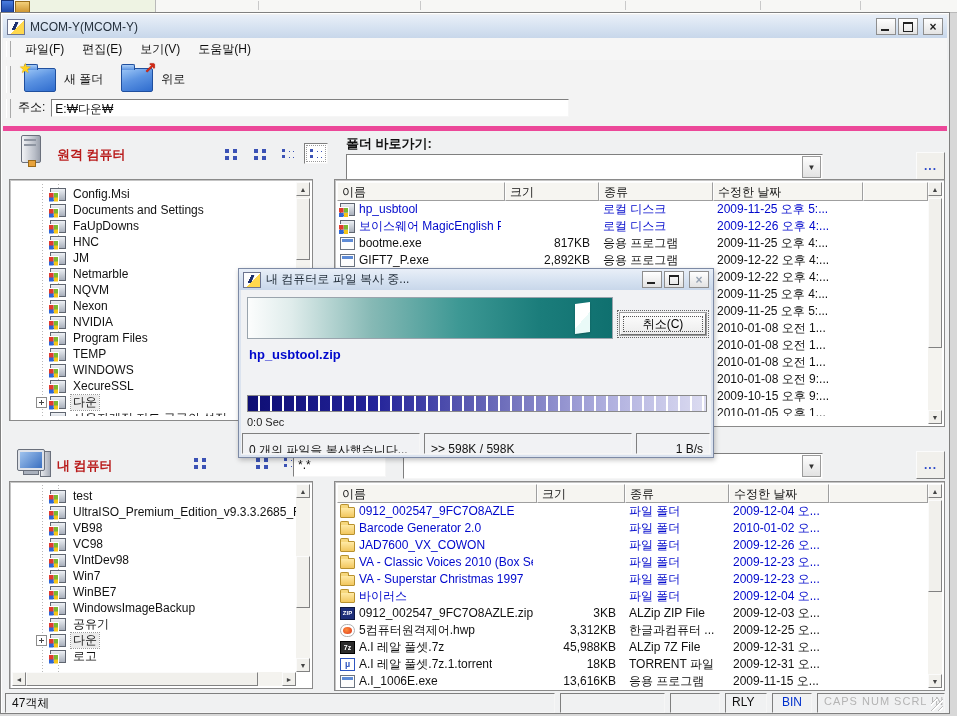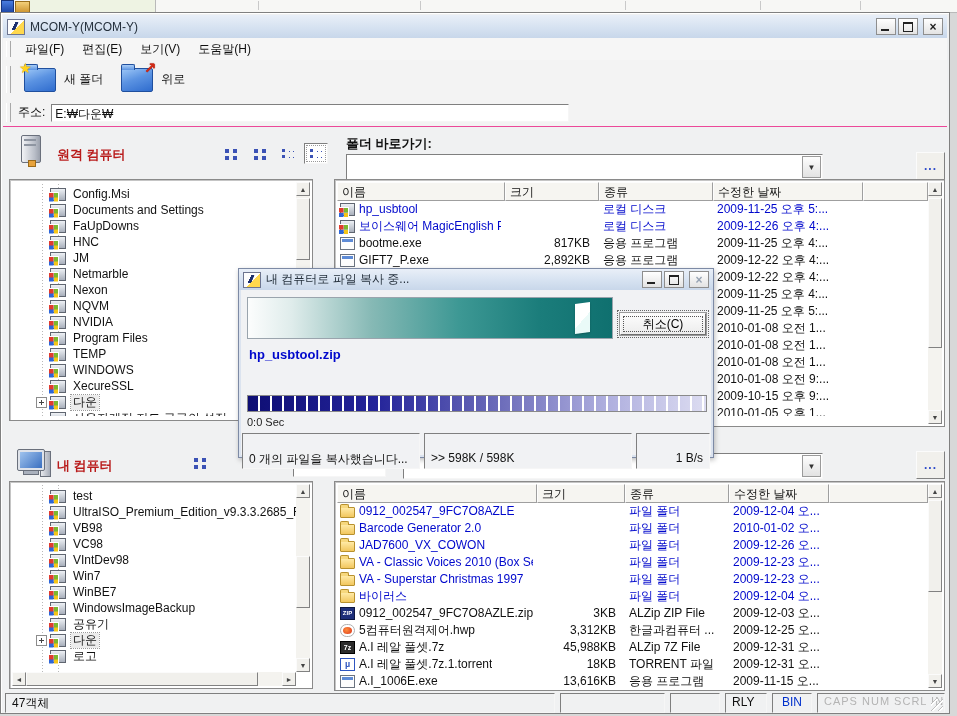--- a/index.html
+++ b/index.html
@@ -46,21 +46,21 @@
   .toolbar{left:2px;top:47px;right:2px;height:39px;background:#f3f3f3;border-bottom:1px solid #dedede;display:flex;align-items:center}
   .tbtn{display:flex;align-items:center;gap:6px;padding:2px 8px 2px 4px;margin-left:4px}
   .tico{width:30px;height:22px;position:relative;background:linear-gradient(160deg,#9cc6f6 0%,#5b93e2 45%,#2f6cce 100%);
         border:1px solid #1f4f9e;border-radius:2px;flex:0 0 auto}
   .tico:before{content:"";position:absolute;left:-1px;top:-5px;width:12px;height:5px;background:linear-gradient(#a9cdf7,#5b93e2);
         border:1px solid #1f4f9e;border-bottom:none;border-radius:2px 2px 0 0}
   .tico .star{position:absolute;left:-6px;top:-9px;color:#ffd21f;font-size:14px;text-shadow:0 0 1px #a87b00}
   .tico .uparrow{position:absolute;right:-4px;top:-10px;color:#d42814;font-size:15px;font-weight:bold;text-shadow:0 0 1px #7e1206}
   .tlbl{font-size:12px}
 
-  .addrbar{left:2px;top:86px;right:2px;height:27px;background:#f3f3f3;border-bottom:1px solid #ec4899;display:flex;align-items:center}
+  .addrbar{left:2px;top:86px;right:2px;height:27px;background:#f3f3f3;border-bottom:5px solid #ec4899;display:flex;}
   .addr-label{margin:0 6px 0 2px}
   .addr-input{width:518px;height:18px;line-height:18px;padding:0 3px;box-sizing:border-box}
 
   
   .sec-title{font-weight:bold;font-size:13px;color:#b91c1c}
   .pcicon{position:absolute}
   
   .tower{left:18px;top:122px;width:24px;height:32px}
   .tower .case{position:absolute;left:2px;top:0;width:18px;height:26px;background:linear-gradient(90deg,#f2f3f6,#b9bec8 70%,#9aa0ac);border:1px solid #6a707c;border-radius:2px}
   .tower .slot{position:absolute;left:5px;width:12px;height:2px;background:#8e95a1}
@@ -169,21 +169,21 @@
   .cancel-btn{width:100%;height:100%;font:12px "Liberation Sans","DejaVu Sans",sans-serif;
       background:linear-gradient(#fdfdfd,#ececec);border:1px solid;border-color:#fbfbfb #6f6f6f #6f6f6f #fbfbfb;
       outline:1px dotted #555;outline-offset:-4px;box-shadow:0 0 0 1px #9a9a9a}
   #dialog .fname{position:absolute;left:10px;top:78px;color:#0008cc;font-weight:bold;font-size:13px}
   #dialog .pbar{position:absolute;left:8px;top:126px;width:460px;height:17px;background:#fff;border:1px solid #8a8a8a;box-sizing:border-box}
   #dialog .pfill{height:100%;
       background:repeating-linear-gradient(90deg,rgba(255,255,255,0) 0 10px,#ffffff 10px 12px),
                  linear-gradient(90deg,#0e0e74 0%,#24249a 28%,#6c6cba 55%,#aeaede 78%,#dcdcf1 100%)}
   #dialog .elapsed{position:absolute;left:8px;top:147px;font-size:11px;color:#222}
   #dialog .dstatus{position:absolute;left:3px;right:3px;top:164px;height:21px;display:flex;gap:4px}
-  .dcell{padding:17px 6px;white-space:nowrap;overflow:hidden;box-sizing:border-box;background:#f1f2f4}
+  .dcell{padding:8px 6px;white-space:nowrap;overflow:hidden;box-sizing:border-box;background:#f1f2f4}
   .dc1{width:178px}.dc2{width:208px}.dc3{flex:1;text-align:right}
 </style>
 </head>
 <body>
 
 <div id="screen">
 
   <div id="bgstrip">
     <span class="b1"></span>
     <span class="b2"></span>
@@ -298,27 +298,27 @@
 
           <div class="trow">
             <i class="exp"></i>
             <i class="ticon"></i>
             <span class="tlbl">Netmarble</span>
           </div>
 
           <div class="trow">
             <i class="exp"></i>
             <i class="ticon"></i>
+            <span class="tlbl">NQVM</span>
+          </div>
+
+          <div class="trow">
+            <i class="exp"></i>
+            <i class="ticon"></i>
             <span class="tlbl">Nexon</span>
-          </div>
-
-          <div class="trow">
-            <i class="exp"></i>
-            <i class="ticon"></i>
-            <span class="tlbl">NQVM</span>
           </div>
 
           <div class="trow">
             <i class="exp"></i>
             <i class="ticon"></i>
             <span class="tlbl">NVIDIA</span>
           </div>
 
           <div class="trow">
             <i class="exp"></i>

